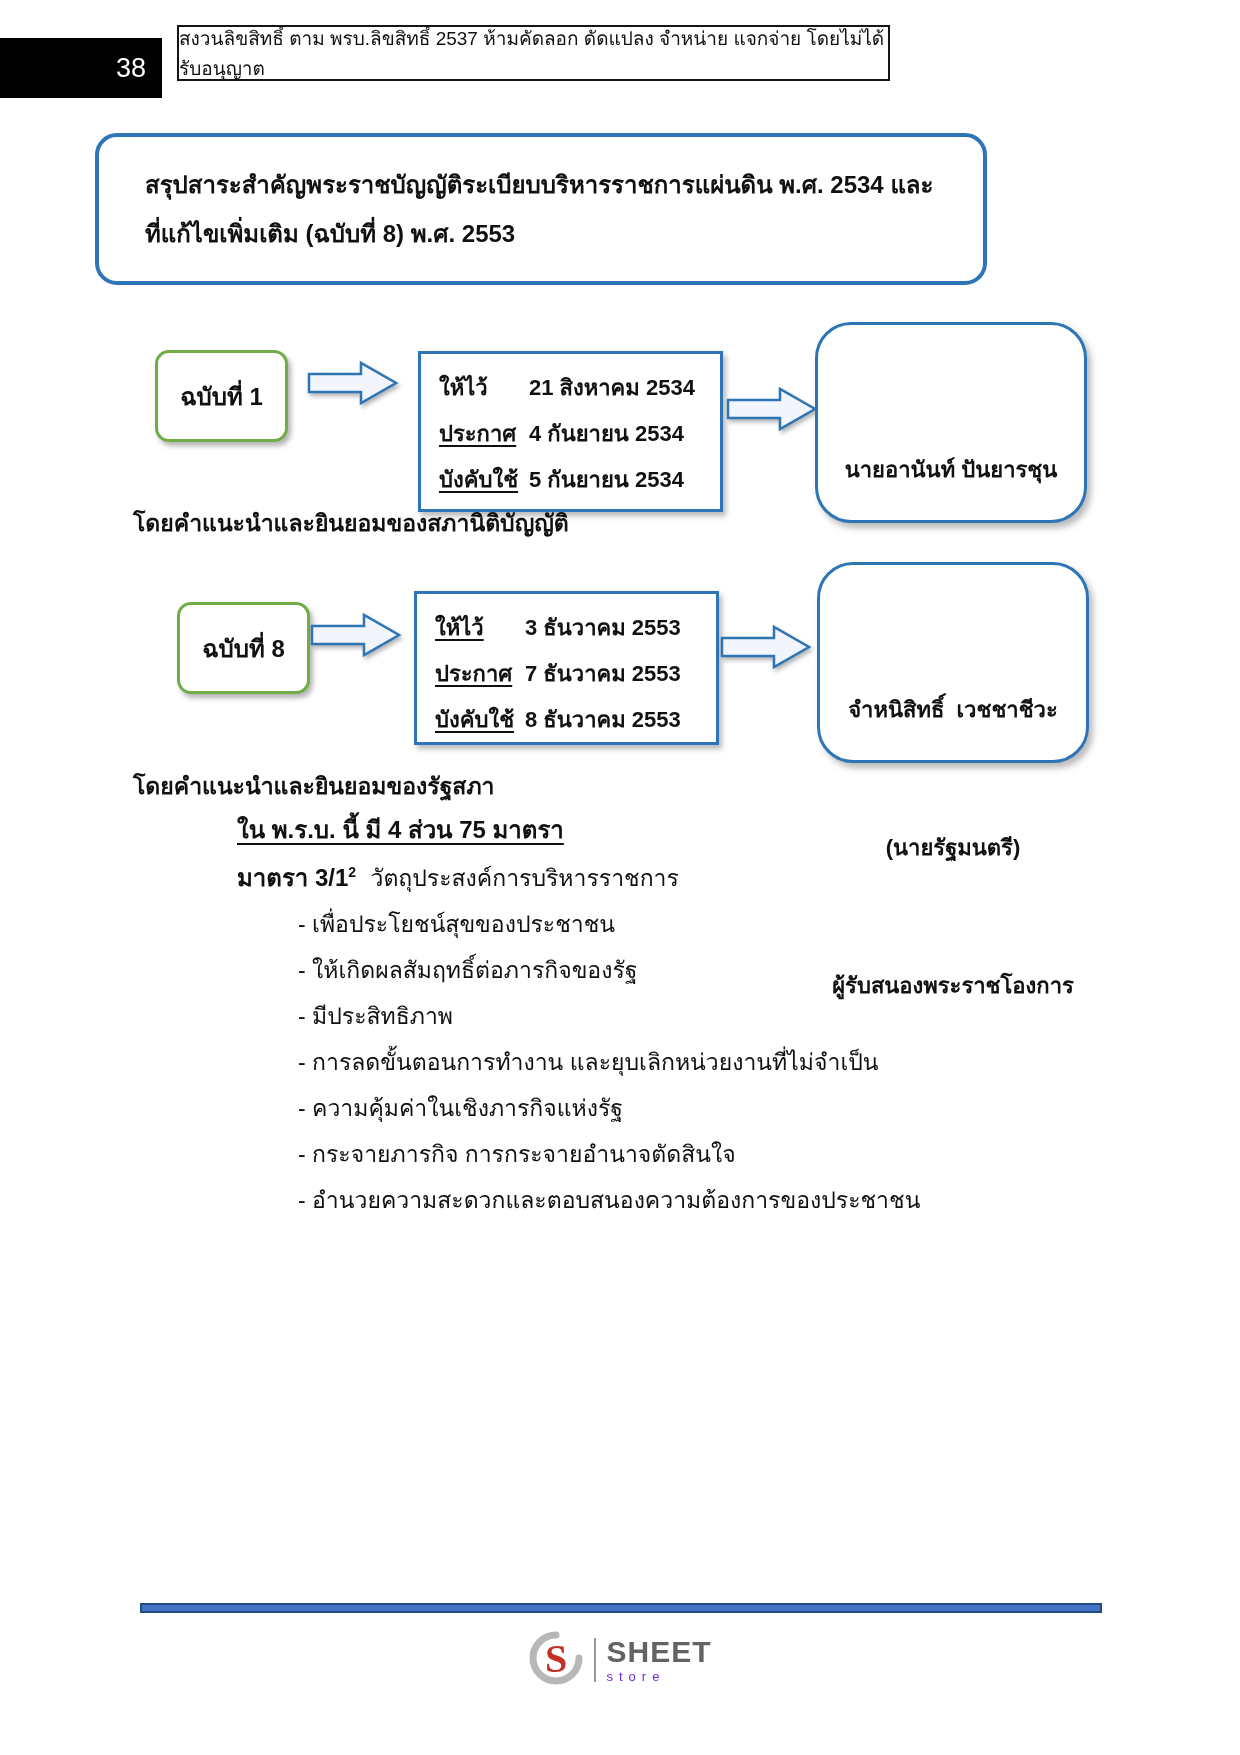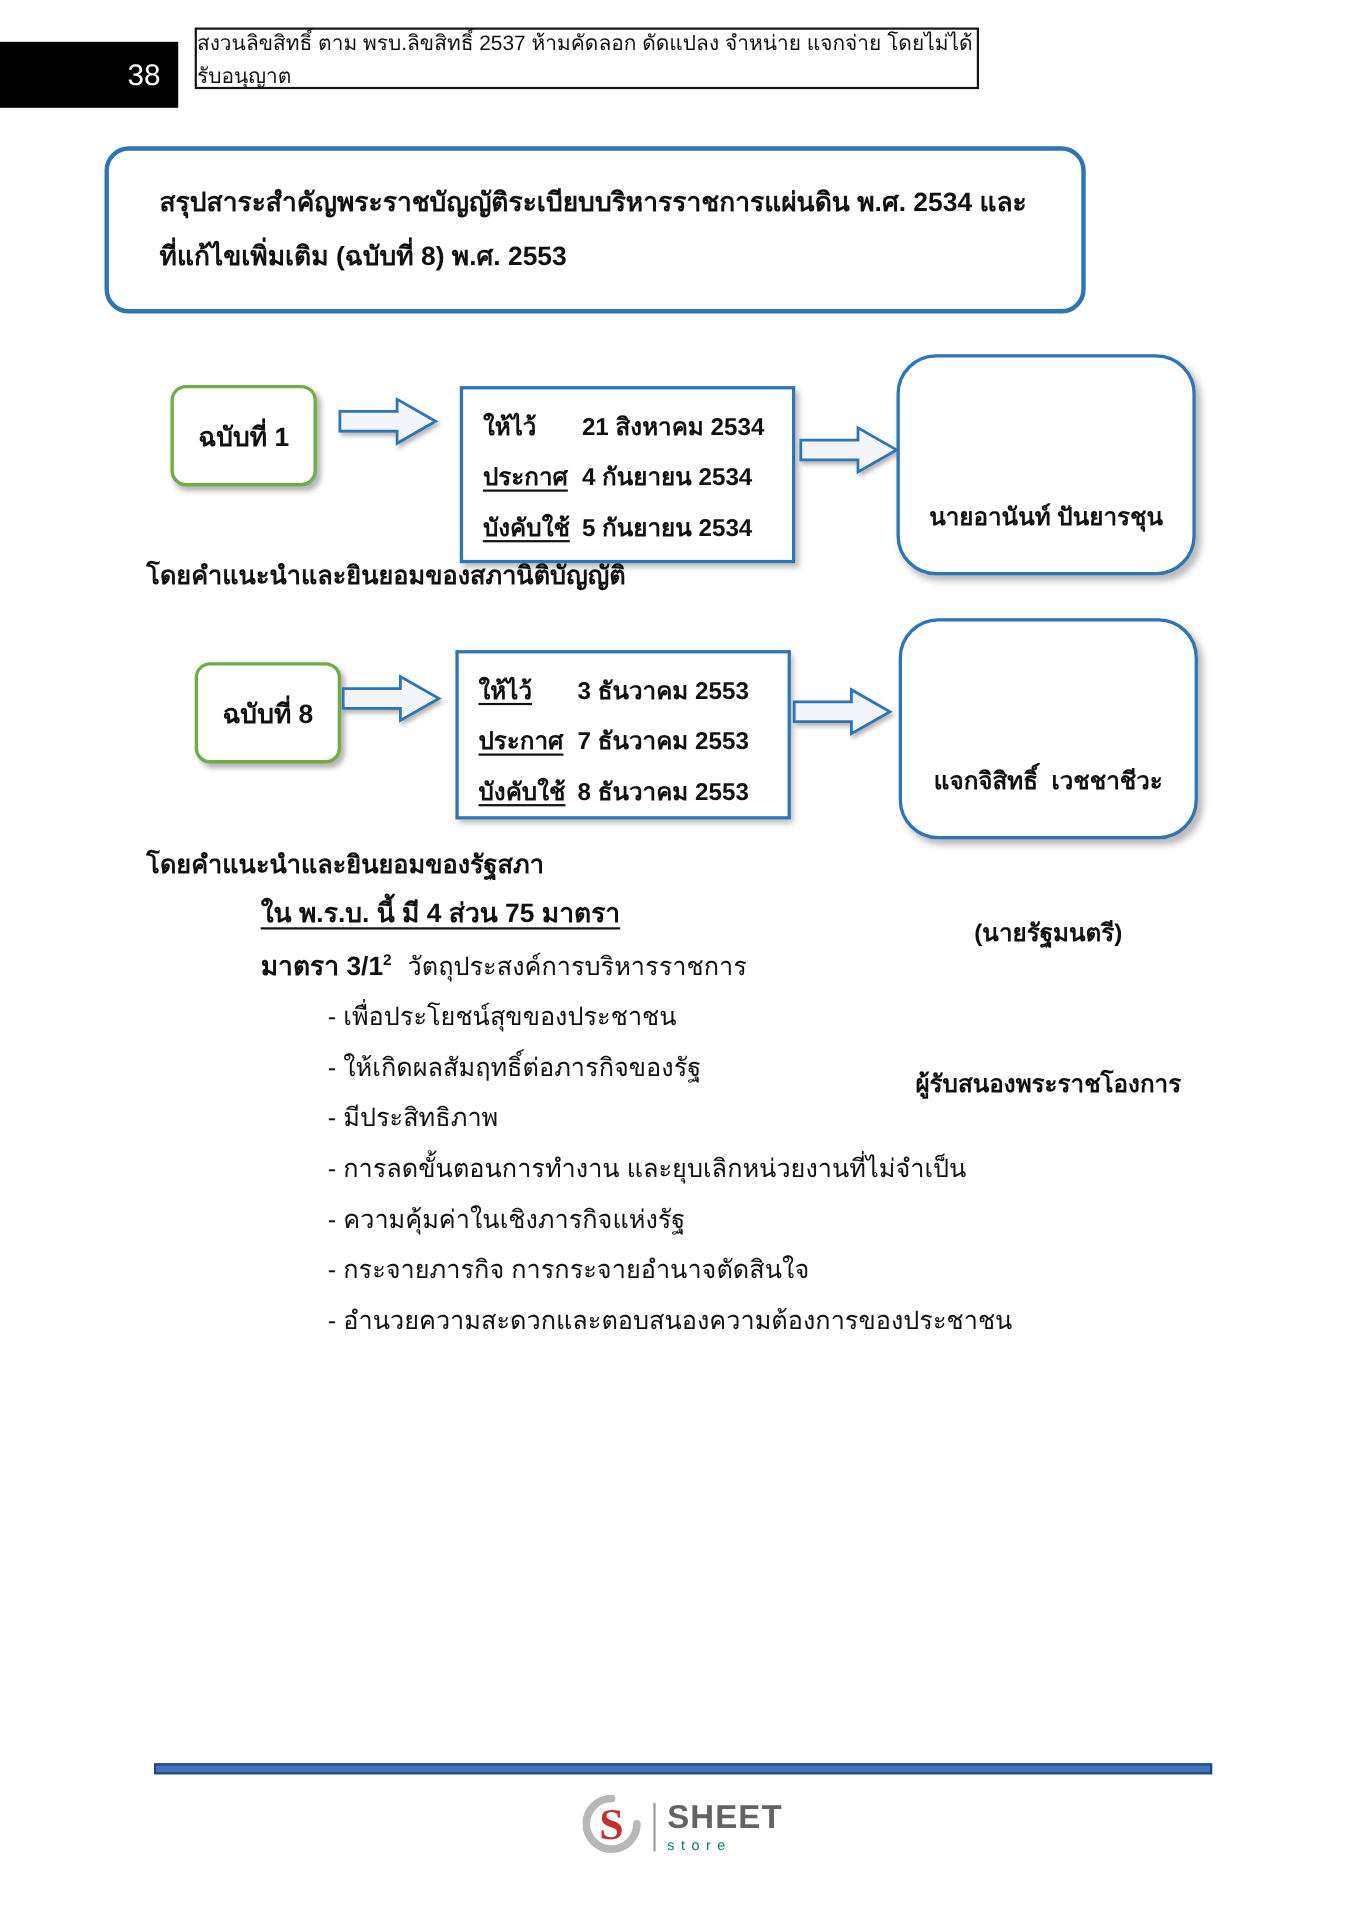--- a/index.html
+++ b/index.html
@@ -44,21 +44,21 @@
   .section-line .txt{margin-left:8px;}
   .objectives{position:absolute;left:298px;top:901px;font-size:23px;line-height:46px;}
   
   .footer-bar{position:absolute;left:140px;top:1603px;width:962px;height:10px;
     background:#4472C4;border:2px solid #1F4E79;box-sizing:border-box;}
   .footer-logo{position:absolute;left:0;top:1630px;width:100%;display:flex;
     align-items:center;justify-content:center;gap:10px;}
   .logo-divider{width:2px;height:44px;background:#9a9a9a;}
   .logo-text{display:flex;flex-direction:column;line-height:1;}
   .logo-text .sheet{font-weight:bold;font-size:30px;color:#636363;letter-spacing:1px;}
-  .logo-text .store{font-size:13px;color:#0f766e;letter-spacing:6px;margin-top:3px;}
+  .logo-text .store{font-size:13px;color:#6d28d9;letter-spacing:6px;margin-top:3px;}
 </style>
 </head>
 <body>
 
 <div class="page">
 
   <div class="pgnum-box">
     <span>38</span>
   </div>
   <div class="copy-box">
@@ -133,21 +133,21 @@
     </div>
   </div>
 
   <div class="arrow" style="left:720px;top:624px;">
     <svg width="92" height="46" viewBox="0 0 92 46">
       <polygon points="2,14 54,14 54,3 89,23 54,43 54,32 2,32" fill="#f2f6fc" stroke="#2E75B6" stroke-width="2.5"></polygon>
     </svg>
   </div>
 
   <div class="name-box" style="left:817px;top:562px;width:272px;height:201px;">
-    <div>แจกจิสิทธิ์  เวชชาชีวะ</div>
+    <div>จำหนิสิทธิ์  เวชชาชีวะ</div>
     <div>(นายรัฐมนตรี)</div>
     <div>ผู้รับสนองพระราชโองการ</div>
   </div>
 
   <div class="note" style="top:768px;">โดยคำแนะนำและยินยอมของรัฐสภา</div>
 
   <div class="heading">ใน พ.ร.บ. นี้ มี 4 ส่วน 75 มาตรา</div>
 
   <div class="section-line">
     <span class="lbl">มาตรา 3/1</span><sup>2</sup>

